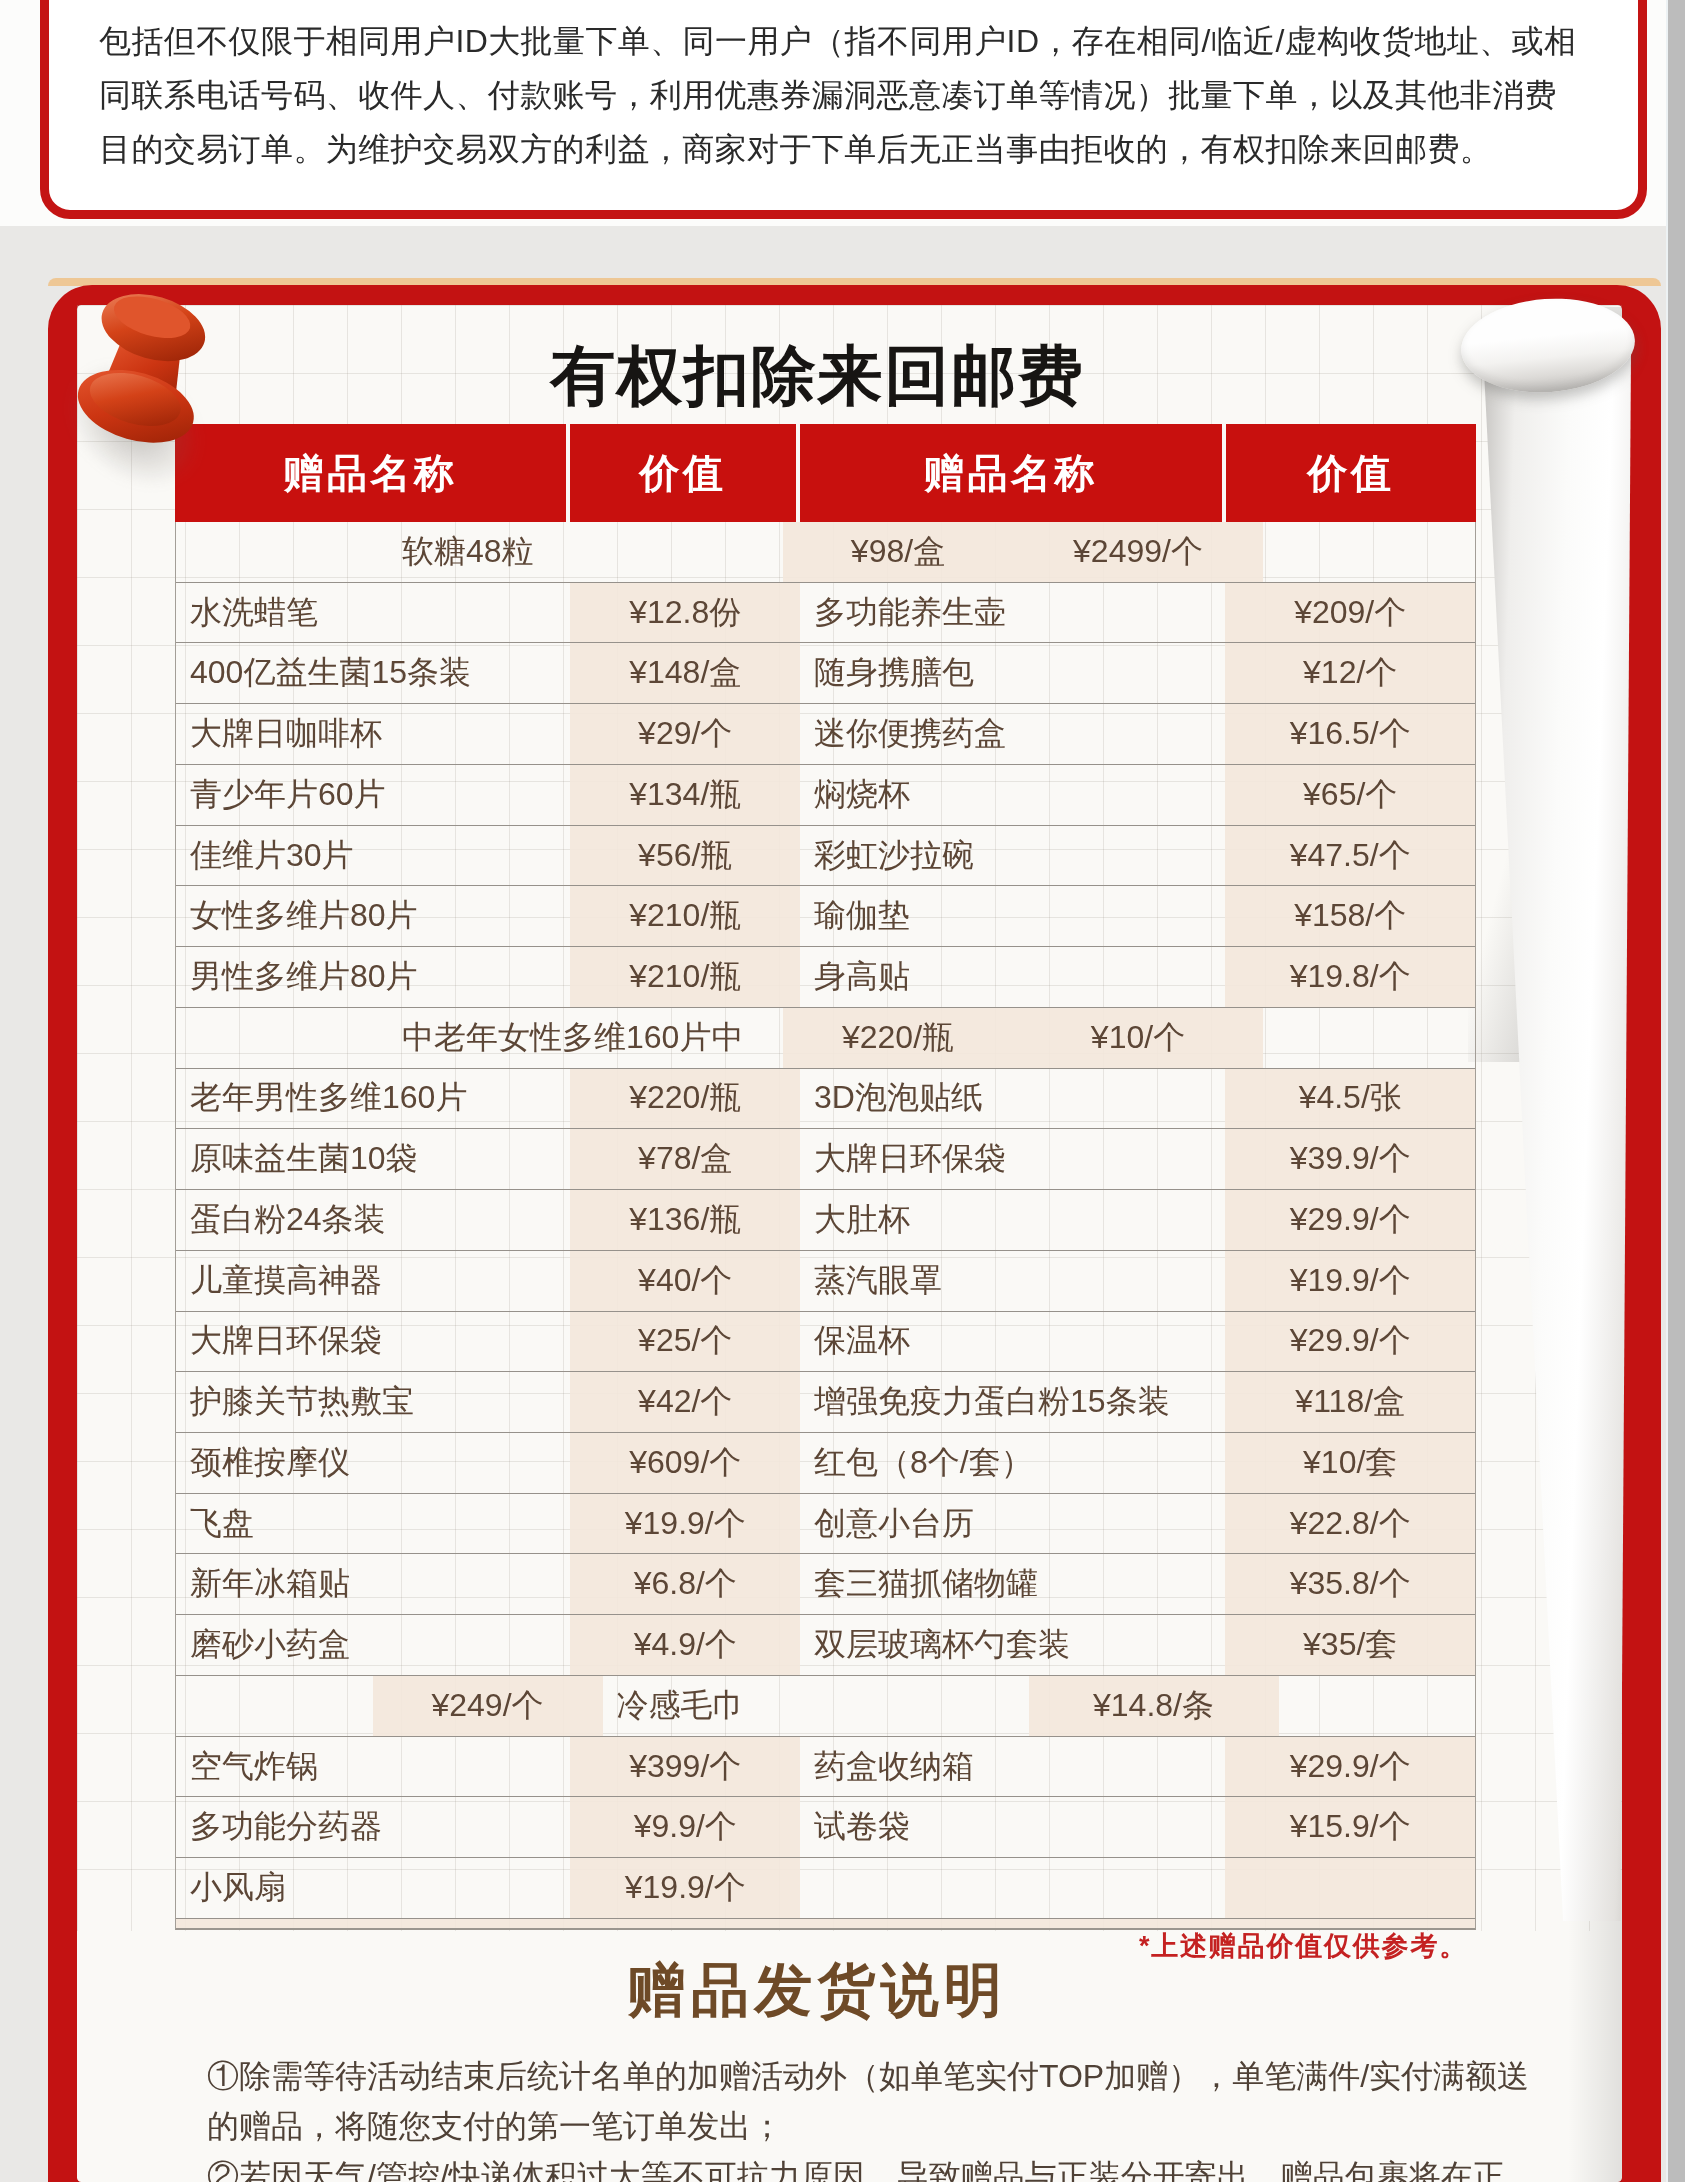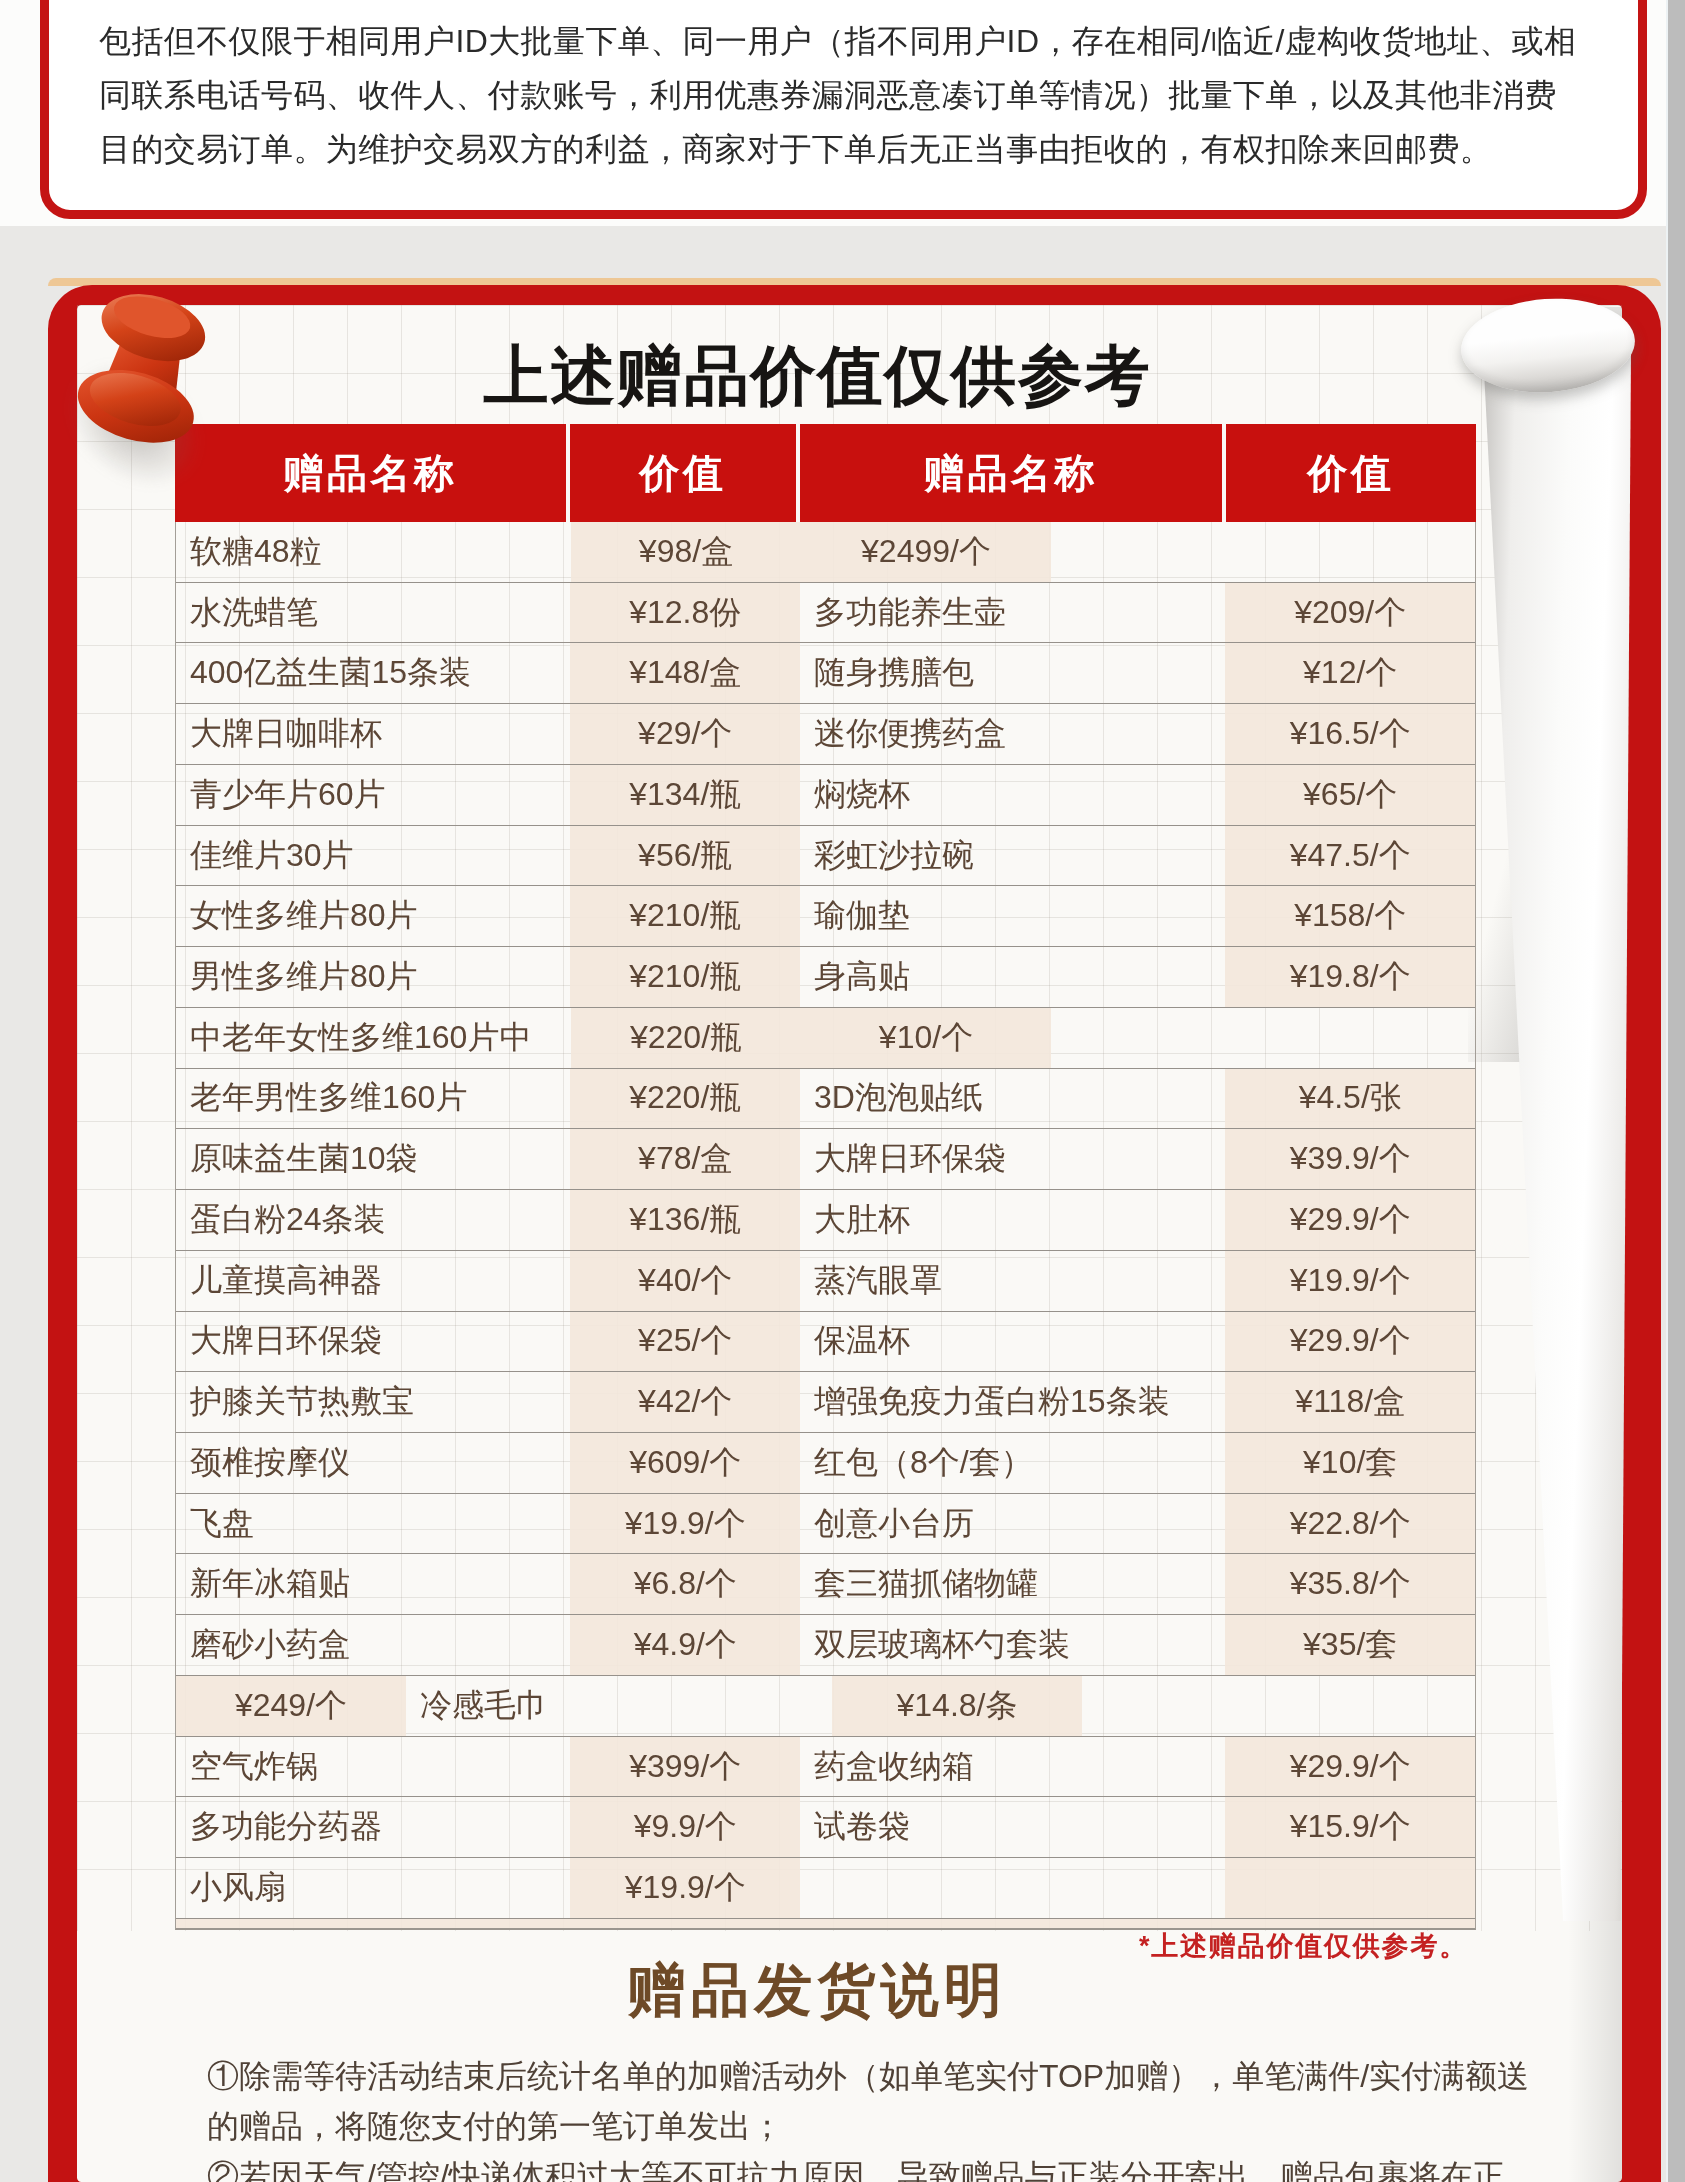--- a/index.html
+++ b/index.html
@@ -44,21 +44,21 @@
     font-size:65px;font-weight:900;color:#171513;letter-spacing:1.8px;white-space:nowrap;}
 
   
   .gift-table{position:absolute;left:167px;top:424px;width:1301px;margin-left:8px;}
   .g-header{display:flex;height:98px;}
   .g-header .hcell{background:#c8100e;color:#ffffff;font-size:40px;font-weight:700;letter-spacing:3.5px;
     display:flex;align-items:center;justify-content:center;box-sizing:border-box;}
   .g-header .hcell:not(:last-child){border-right:4.4px solid #faf8f5;}
   .g-body{display:flex;flex-direction:column;height:1397px;box-sizing:border-box;
     border-left:1.8px solid #a39e97;border-right:1.8px solid #a39e97;}
-  .t-row{flex:1;display:flex;border-bottom:1.8px solid #96918b;box-sizing:border-box;}
+  .t-row{flex:1;display:flex;border-bottom:1.8px solid #96918b;box-sizing:border-box;justify-content:center;}
   .t-row:last-child{border-bottom:1.8px solid #96918b;}
   .cell{display:flex;align-items:center;box-sizing:border-box;color:#5c4636;font-size:32px;}
   .c1{width:395px;padding-left:14px;}
   .c2{width:230px;justify-content:center;background:rgba(243,231,219,.92);}
   .c3{width:426px;padding-left:14px;}
   .c4{width:250px;justify-content:center;background:rgba(243,231,219,.92);}
   .g-footer-strip{height:10.5px;background:rgba(243,231,219,.92);box-sizing:border-box;
     border-left:1.8px solid #a39e97;border-right:1.8px solid #a39e97;border-bottom:2.6px solid #9b968f;}
 
   
@@ -94,21 +94,21 @@
   <div class="tan-edge"></div>
   <div class="main-box"></div>
   <div class="paper"></div>
   <div class="grid-area"></div>
 
   <div class="curl-under"></div>
   <div class="paper-right-shade"></div>
   <div class="curl-sheet"></div>
   <div class="curl-roll"></div>
 
-  <div class="gift-title">上述赠品价值仅供参考</div>
+  <div class="gift-title">有权扣除来回邮费</div>
 
   <div class="gift-table">
     <div class="g-header" id="g-header">
         <div class="hcell" style="width: 395px;">赠品名称</div>
         <div class="hcell" style="width: 230px;">价值</div>
         <div class="hcell" style="width: 426px;">赠品名称</div>
         <div class="hcell" style="width: 250px;">价值</div>
       </div>
     <div class="g-body" id="g-body">
         <div class="t-row">

